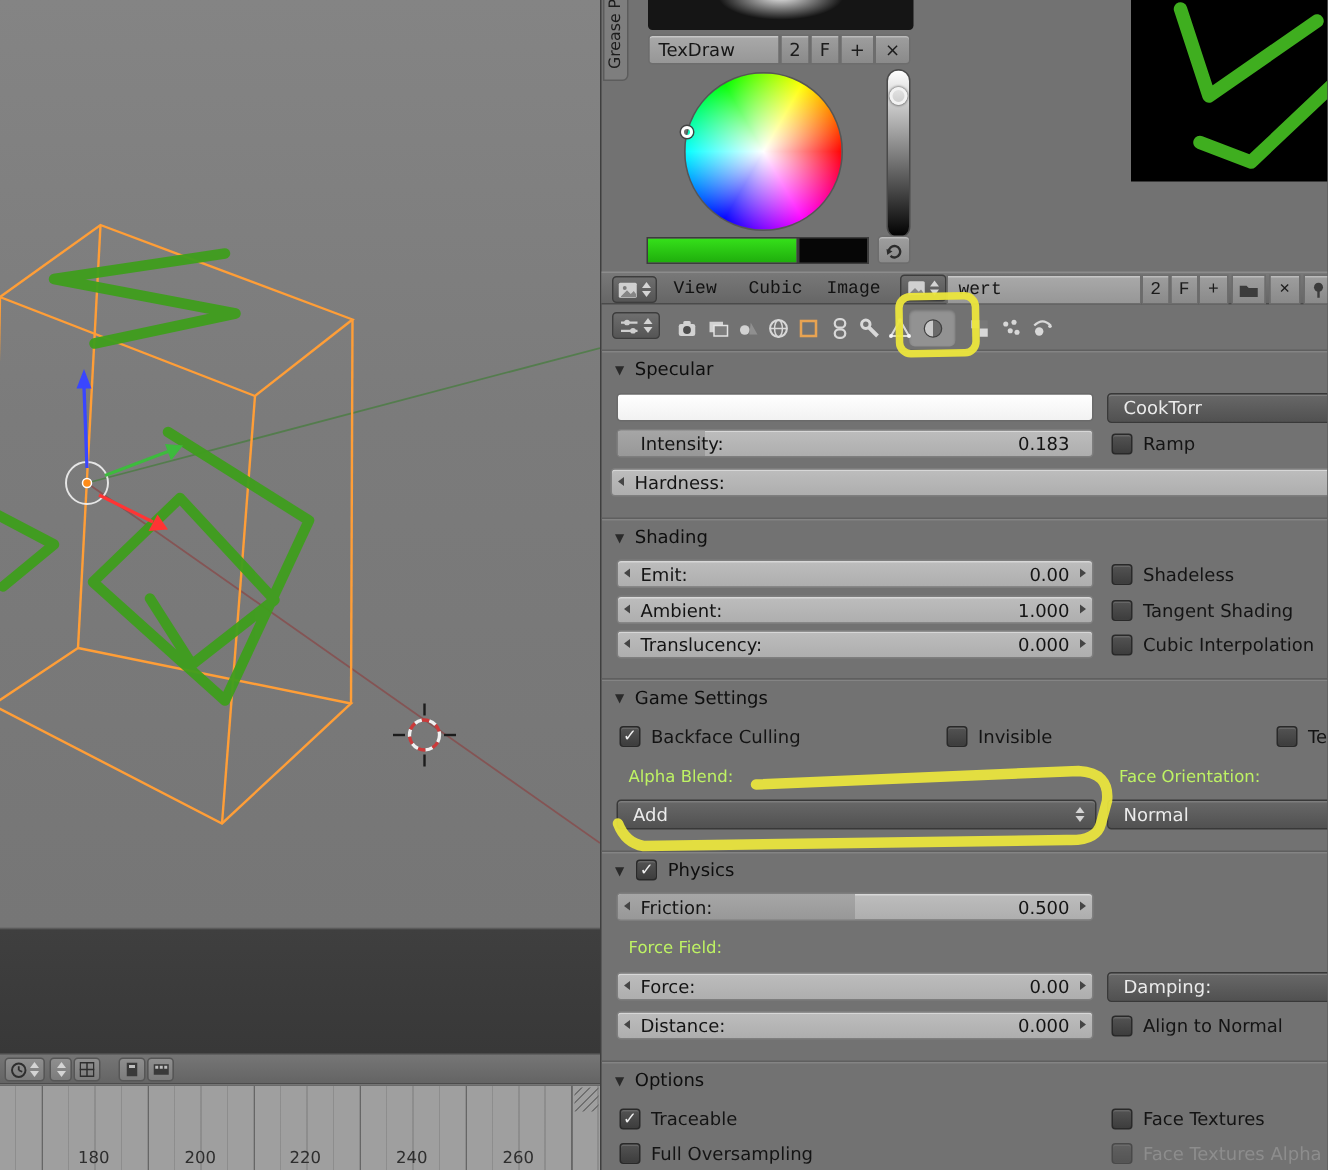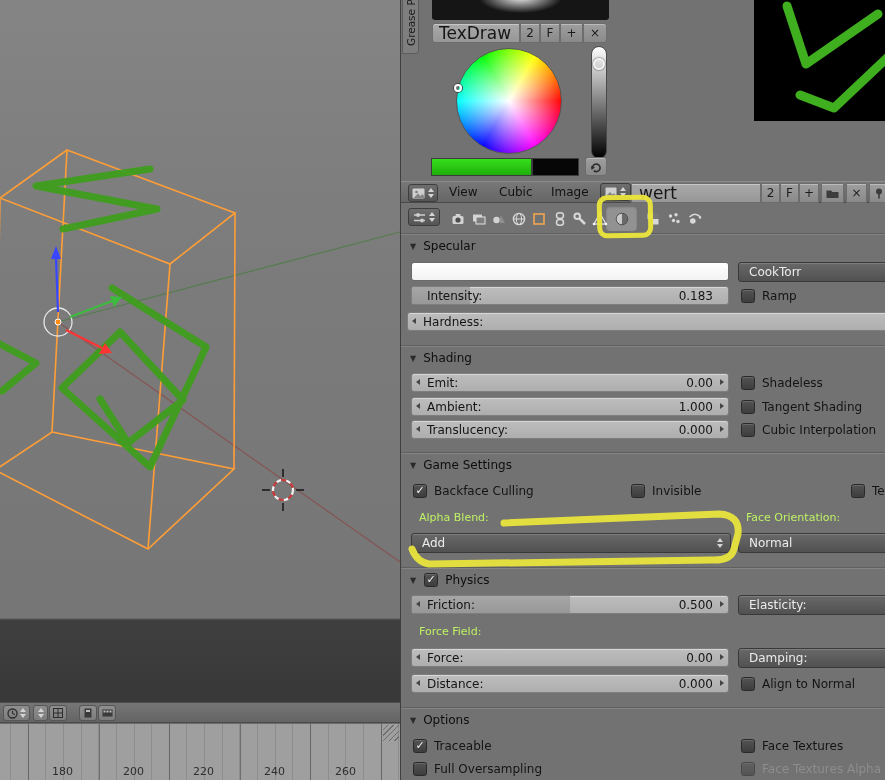--- a/index.html
+++ b/index.html
@@ -27,38 +27,38 @@
   #sidebar{position:absolute;left:400px;top:0;width:485px;height:780px;background:#727272;border-left:1px solid #3f3f3f;box-sizing:border-box;}
   #grease-tab{position:absolute;left:1px;top:-14px;width:17px;height:68px;background:#7e7e7e;
       border:1px solid #5c5c5c;border-radius:4px 0 0 4px;box-sizing:border-box;
       writing-mode:vertical-rl;transform:rotate(180deg);font-size:10.5px;color:#1c1c1c;
       display:flex;align-items:center;justify-content:center;overflow:hidden;}
   #brush-preview{position:absolute;left:31px;top:0;width:177px;height:20px;background:#151515;
       border-radius:0 0 3px 3px;overflow:hidden;}
   #brush-preview .glow{position:absolute;left:0;top:-18px;width:177px;height:34px;
       background:radial-gradient(ellipse 58px 22px at 50% 45%,rgba(250,250,250,.95),rgba(250,250,250,0) 72%);}
   .field{position:absolute;height:20px;background:linear-gradient(#a9a9a9,#979797);border:1px solid #6d6d6d;
-      box-sizing:border-box;display:flex;align-items:center;font-size:17px;color:#161616;box-shadow:inset 0 1px 0 rgba(255,255,255,.35);}
+      box-sizing:border-box;display:flex;align-items:center;font-size:12px;color:#161616;box-shadow:inset 0 1px 0 rgba(255,255,255,.35);}
   .btn{position:absolute;height:20px;background:linear-gradient(#9e9e9e,#8a8a8a);border:1px solid #6d6d6d;
       box-sizing:border-box;display:flex;align-items:center;justify-content:center;font-size:12px;color:#1c1c1c;
       box-shadow:inset 0 1px 0 rgba(255,255,255,.3);}
   #color-wheel{position:absolute;left:55px;top:48px;width:106px;height:106px;border-radius:50%;
       border:1px solid #565656;box-sizing:border-box;
       background:radial-gradient(circle at 50% 50%,#ffffff 0%,rgba(255,255,255,0) 72%),
       conic-gradient(from 90deg,#f00,#f0f 60deg,#00f 120deg,#0ff 180deg,#0f0 240deg,#ff0 300deg,#f00 360deg);}
   #wheel-marker{position:absolute;left:53px;top:84px;width:8px;height:8px;border-radius:50%;
       border:2px solid #fff;box-shadow:0 0 0 1px #444;box-sizing:border-box;}
   #value-slider{position:absolute;left:190px;top:46px;width:16px;height:113px;border-radius:8px;
       border:1px solid #4a4a4a;background:linear-gradient(#ffffff,#000000);box-sizing:border-box;}
   #value-marker{position:absolute;left:192px;top:58px;width:12px;height:12px;border-radius:50%;
       border:2px solid #f2f2f2;box-shadow:0 0 2px #222;box-sizing:border-box;}
   .swatch{position:absolute;height:18px;border:1px solid #3c3c3c;box-sizing:border-box;}
   
   #ed-header{position:absolute;left:0;top:181px;width:485px;height:22px;
-      background:linear-gradient(#787878,#666666);border-top:1px solid #8c8c8c;border-bottom:1px solid #4a4a4a;box-sizing:border-box;}
+      background:linear-gradient(#787878,#666666);border-top:1px solid #8c8c8c;border-bottom:1px solid #4a4a4a;box-sizing:border-box;font-family:Liberation Mono, monospace;}
   .menu{position:absolute;top:0;height:20px;display:flex;align-items:center;font-size:12px;color:#121212;}
   .selbtn{position:absolute;top:2px;height:18px;border-radius:3px;background:linear-gradient(#6e6e6e,#555);
       border:1px solid #3d3d3d;display:flex;align-items:center;justify-content:center;gap:3px;box-sizing:border-box;}
   .ddar{display:block;}
   .ddar::before{content:"";display:block;border-left:3.5px solid transparent;border-right:3.5px solid transparent;border-bottom:4px solid #d4d4d4;margin-bottom:2px;}
   .ddar::after{content:"";display:block;border-left:3.5px solid transparent;border-right:3.5px solid transparent;border-top:4px solid #d4d4d4;}
   
   #props-tabs{position:absolute;left:0;top:203px;width:485px;height:30px;}
   .tab{position:absolute;top:7px;width:18px;height:18px;display:flex;align-items:center;justify-content:center;}
   #tab-active-bg{position:absolute;left:205px;top:3px;width:31px;height:25px;background:#929292;border-radius:4px;
@@ -454,23 +454,20 @@
       <span class="box" style="margin-left:8px"><span>✓</span></span>
       <span class="ptitle">Physics</span>
     </div>
     <div class="slider" style="left:10px;top:595px;width:318px;">
       <div class="fill" style="width:50%"></div>
       <span class="arrl"></span>
       <span class="arrr"></span>
       <span class="sl">Friction:</span>
       <span class="sv">0.500</span>
     </div>
-    <div class="dd" style="left:337px;top:595px;width:148px;border-radius:3px 0 0 3px;">
-      <span class="dl">Elasticity:</span>
-    </div>
     <div class="plabel" style="left:18px;top:625px;">Force Field:</div>
     <div class="slider" style="left:10px;top:648px;width:318px;">
       <span class="arrl"></span>
       <span class="arrr"></span>
       <span class="sl">Force:</span>
       <span class="sv">0.00</span>
     </div>
     <div class="dd" style="left:337px;top:648px;width:160px;border-radius:3px 0 0 3px;">
       <span class="dl">Damping:</span>
     </div>

